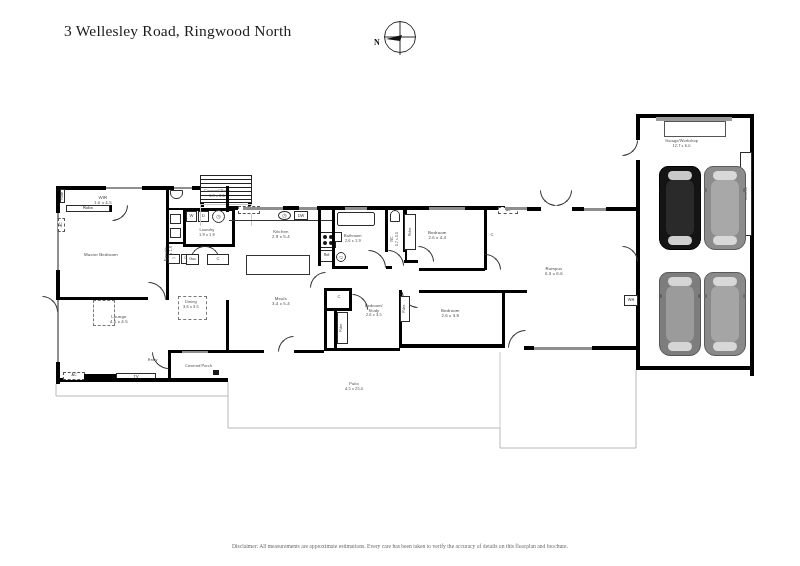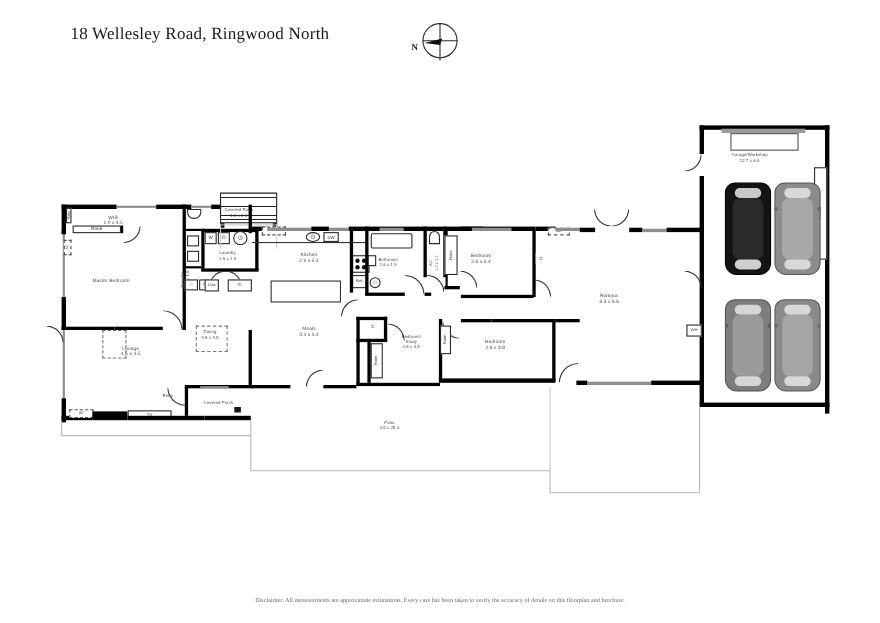--- a/index.html
+++ b/index.html
@@ -65,21 +65,21 @@
 
   
   #disc{left:0;top:543px;width:800px;text-align:center;font-size:5.6px;
         color:#6a6a6a;font-family:"Liberation Serif", serif;}
 </style>
 </head>
 <body>
 
 <div id="plan">
 
-  <div class="abs" id="title">18 Wellesley Road, Ringwood North</div>
+  <div class="abs" id="title">3 Wellesley Road, Ringwood North</div>
 
   <div class="abs" id="compass">
     <div class="ring"></div>
     <svg width="44" height="44" style="position:absolute;left:0;top:0;">
       <line x1="22" y1="2" x2="22" y2="36" stroke="#2b2b2b" stroke-width="1"></line>
       <line x1="6" y1="18" x2="38" y2="18" stroke="#2b2b2b" stroke-width="1"></line>
       <polygon points="8,20 24,16 22,22" fill="#111"></polygon>
     </svg>
     <div class="nlab">N</div>
   </div>

